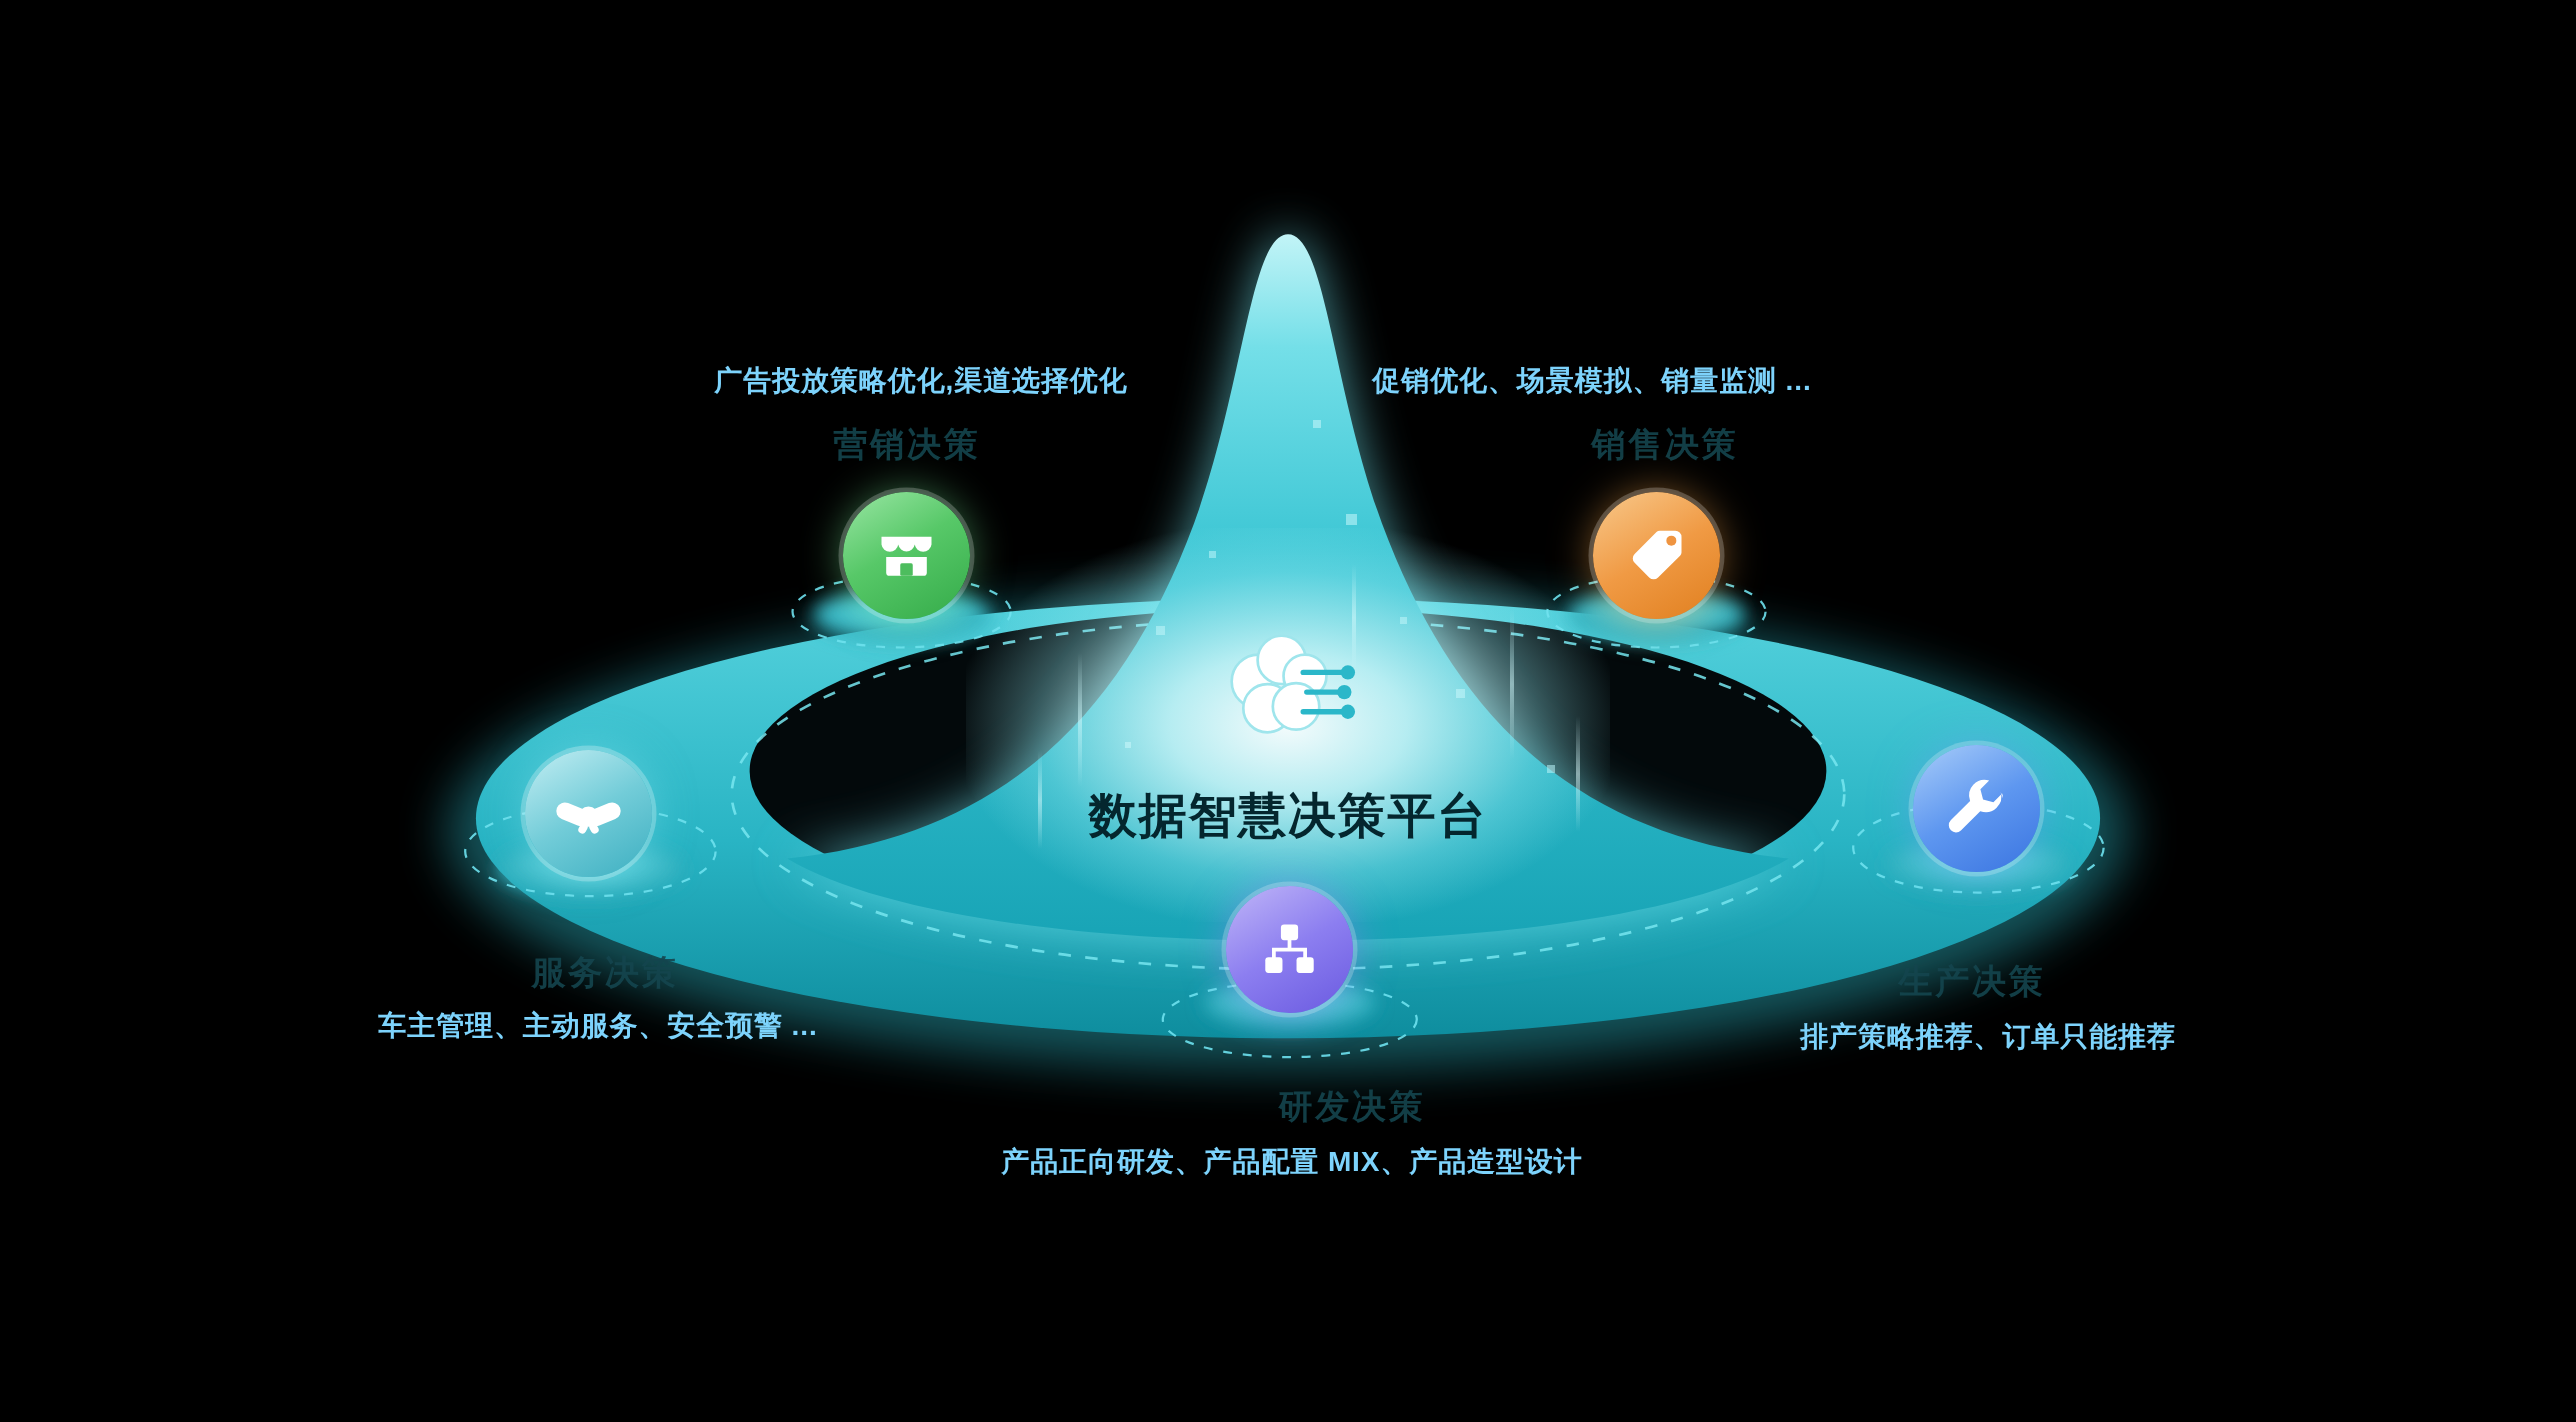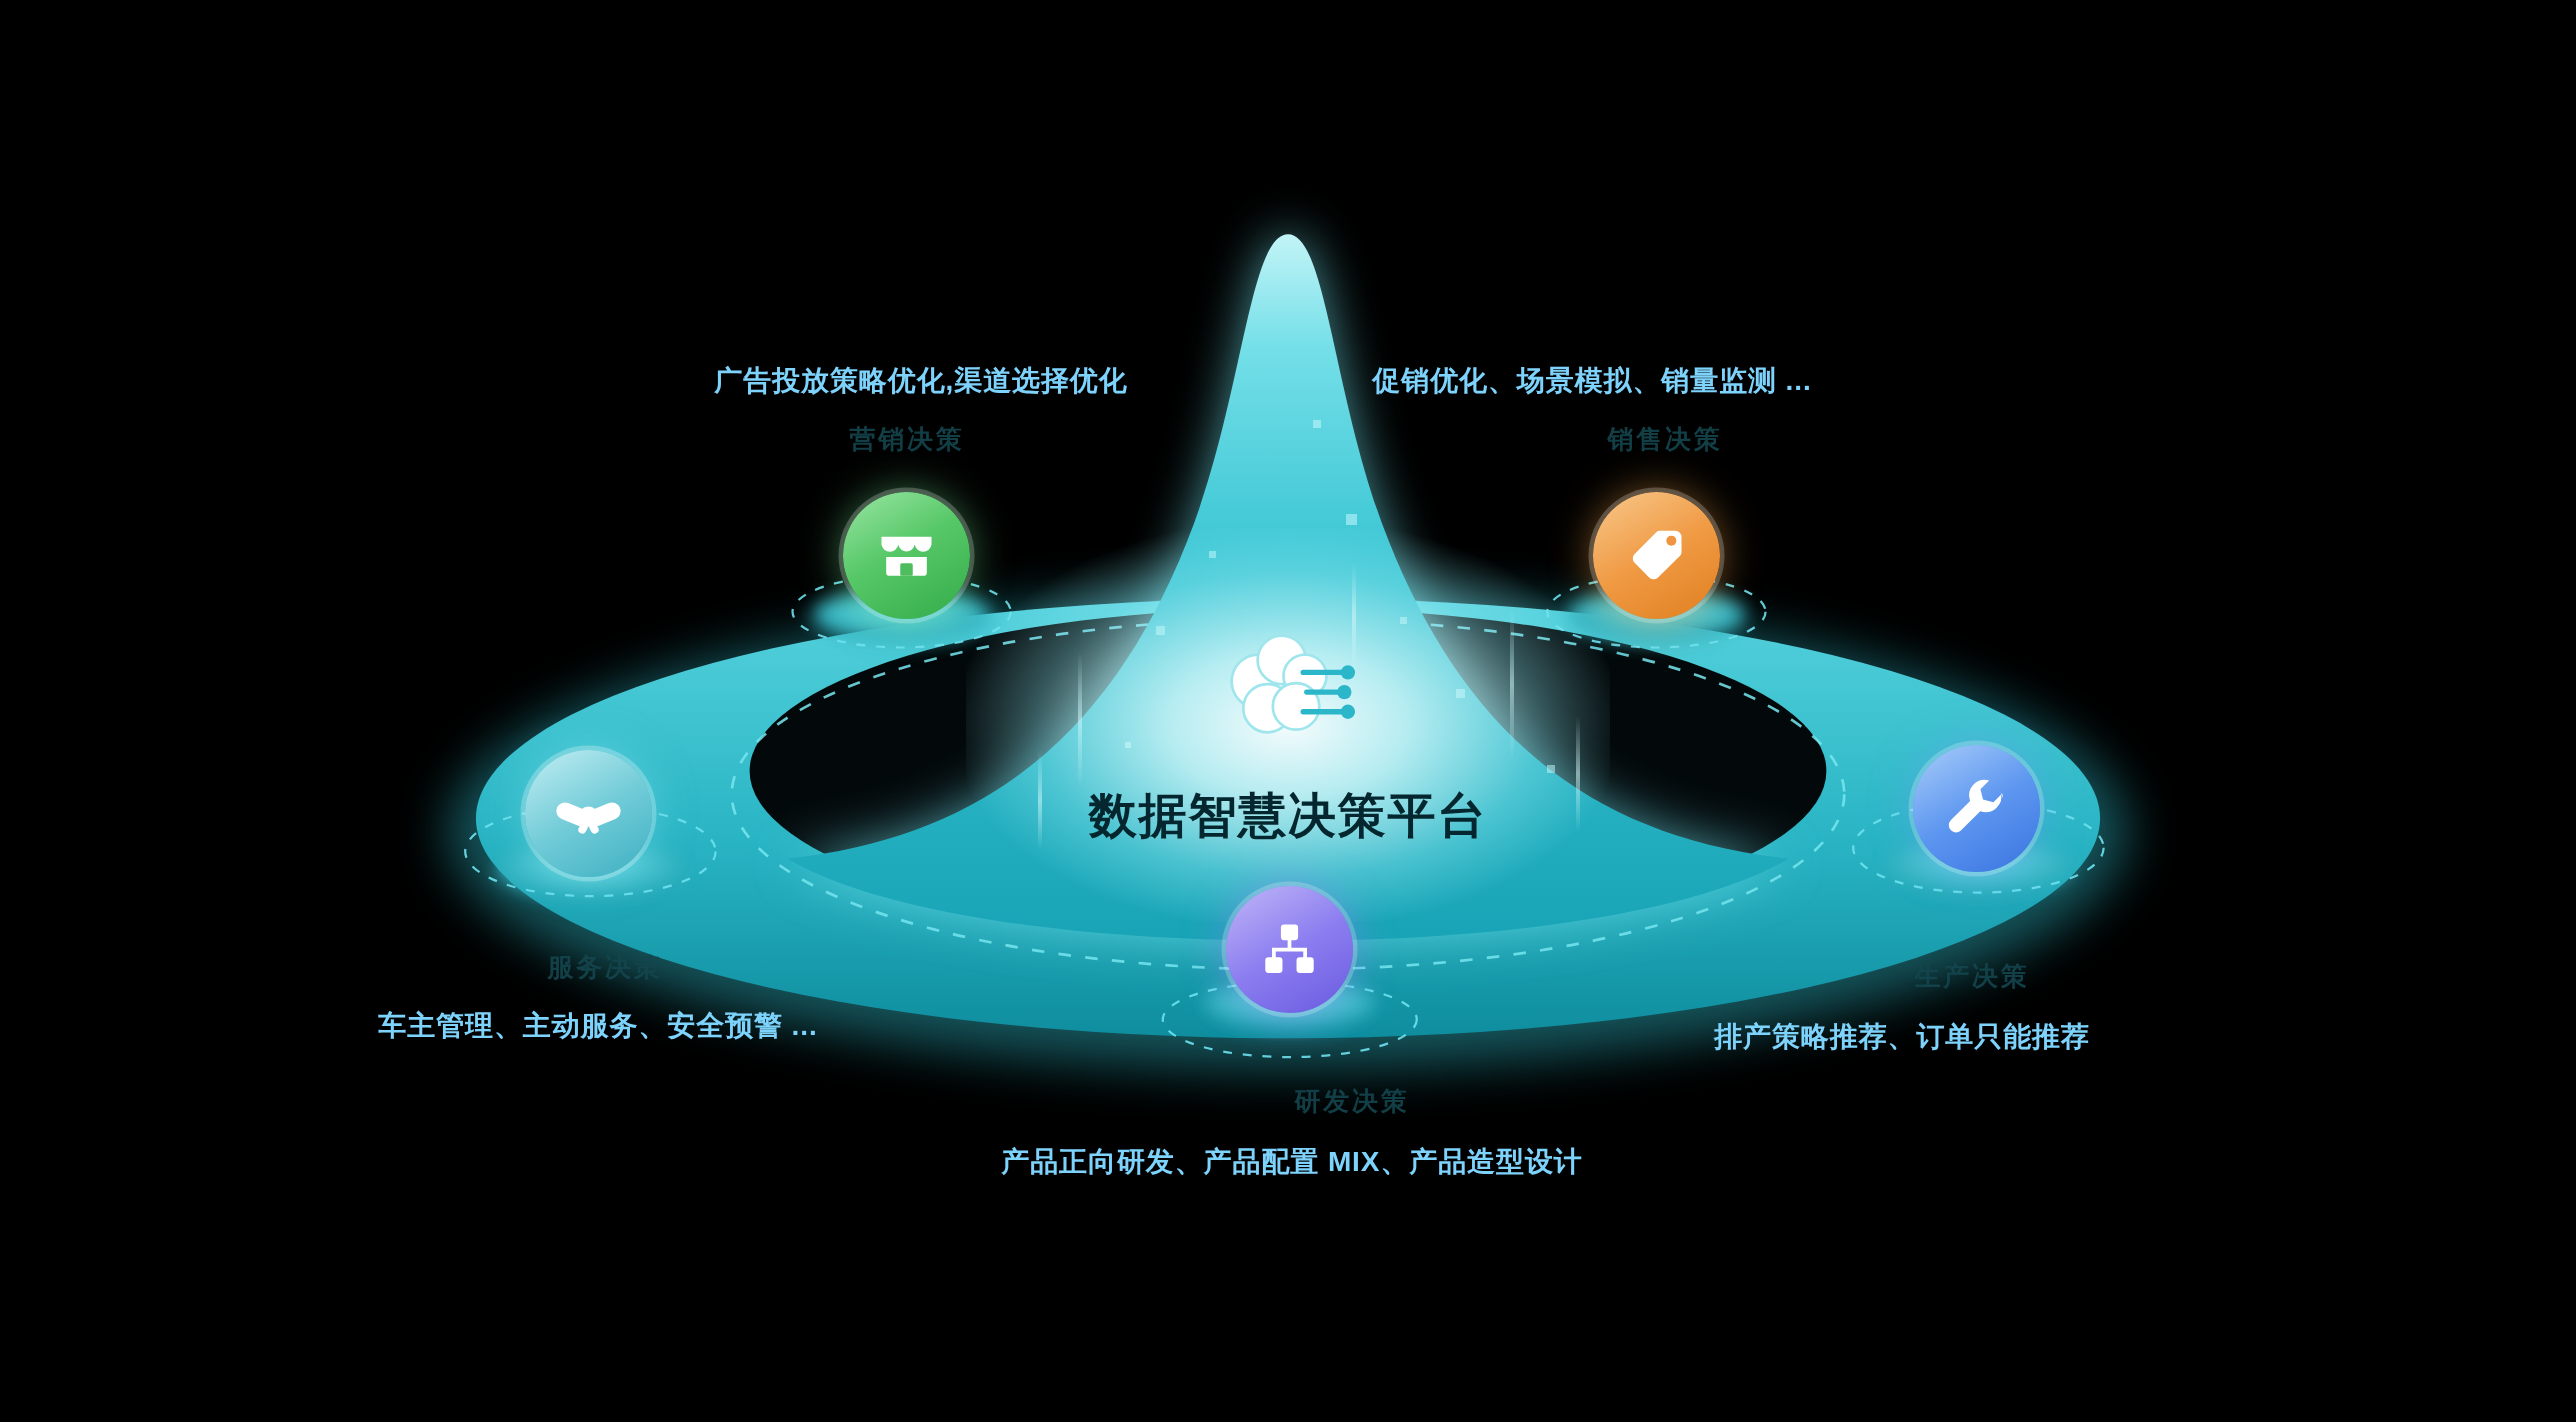--- a/index.html
+++ b/index.html
@@ -42,21 +42,21 @@
     box-shadow:0 0 0 4.5px rgba(255,255,255,.22),0 0 41px rgba(110,160,240,.55);}
   .icon-rnd{background:linear-gradient(150deg,#c0b6f7 0%,#8c7ef0 50%,#6a5ae0 100%);
     box-shadow:0 0 0 4.5px rgba(255,255,255,.22),0 0 41px rgba(150,130,240,.55);}
 
   .desc{
     position:absolute;transform:translateX(-50%);
     color:#7dd3fc;font-size:28px;font-weight:bold;letter-spacing:0.9px;white-space:nowrap;
   }
   .category{
     position:absolute;transform:translateX(-50%);
-    color:#14454e;font-size:26px;font-weight:bold;letter-spacing:2.7px;white-space:nowrap;
+    color:#14454e;font-size:34px;font-weight:bold;letter-spacing:2.7px;white-space:nowrap;
     opacity:.9;
   }
 
   .particle{position:absolute;background:rgba(200,247,251,.55);}
   .stream{position:absolute;width:3.6px;background:linear-gradient(180deg,rgba(230,252,253,.0),rgba(230,252,253,.55),rgba(230,252,253,0));}
 </style>
 </head>
 <body>
 
 <div class="stage">
@@ -189,21 +189,21 @@
   </div>
   <div class="category" style="left:586px;top:950px;margin-left:19px;">服务决策</div>
   <div class="desc" style="left:598px;top:1007px;">车主管理、主动服务、安全预警 ...</div>
 
   <div class="node-icon icon-production" style="left:1913px;top:745px;">
     <svg viewBox="0 0 48 48">
       <path fill="#ffffff" d="M39.5 13.5 a10 10 0 0 1 -13.1 12.2 L14 38.1 a4.6 4.6 0 0 1 -6.5 -6.5 L19.9 19.2 A10 10 0 0 1 32.1 6.1 l-5.6 5.6 1.7 6.6 6.6 1.7 5.6-5.6 c.4 1 .6 2 .6 3.1 z"></path>
     </svg>
   </div>
   <div class="category" style="left:1972px;top:959px;">生产决策</div>
-  <div class="desc" style="left:1902px;top:1018px;">排产策略推荐、订单只能推荐</div>
+  <div class="desc" style="left:1988px;top:1018px;">排产策略推荐、订单只能推荐</div>
 
   <div class="node-icon icon-rnd" style="left:1226px;top:886px;">
     <svg viewBox="0 0 48 48">
       <g stroke="#ffffff" stroke-width="2.4" fill="none">
         <path d="M24 17 v7 M24 24 H14 v6 M24 24 h10 v6"></path>
       </g>
       <g fill="#ffffff">
         <rect x="18.5" y="8" width="11" height="10" rx="2"></rect>
         <rect x="8.5" y="29" width="11" height="10" rx="2"></rect>
         <rect x="28.5" y="29" width="11" height="10" rx="2"></rect>

